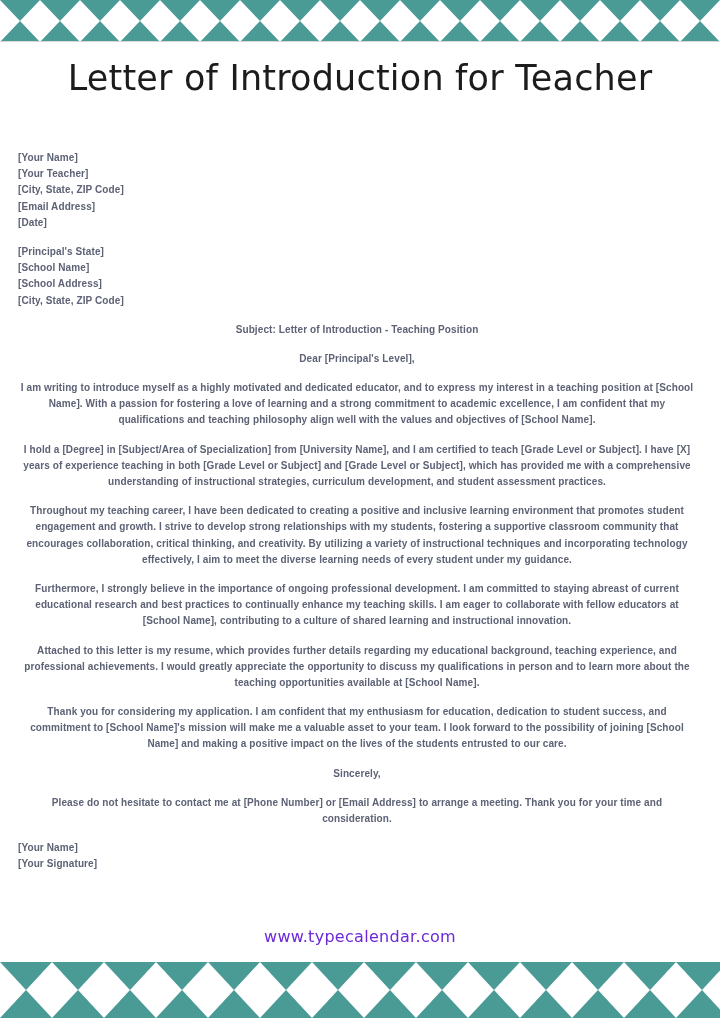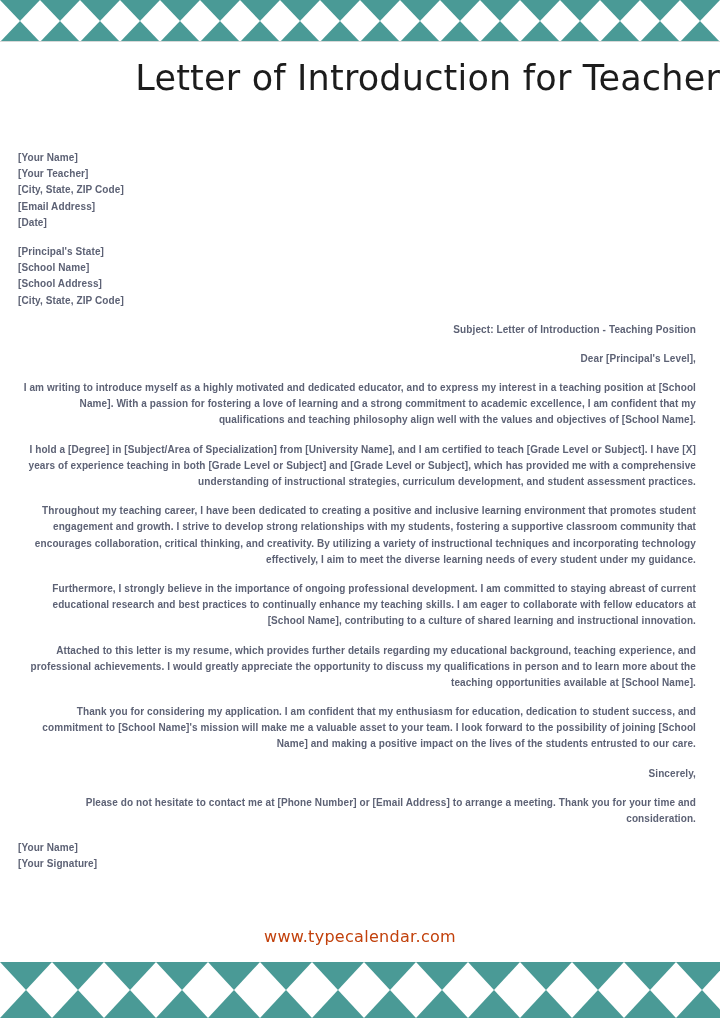--- a/index.html
+++ b/index.html
@@ -77,21 +77,21 @@
     background: #d8d8d8;
   }
   .band-top .band-rule { bottom: 0; }
 
   
   .title {
     position: absolute;
     top: 58px;
     left: 0;
     width: 720px;
-    text-align: right;
+    text-align: center;
     font-size: 35px;
     letter-spacing: 0.2px;
     color: #1c1c1c;
     font-weight: 400;
     font-family: "DejaVu Sans", sans-serif;
   }
 
   
   .letter {
     position: absolute;
@@ -105,34 +105,34 @@
     letter-spacing: 0.1px;
   }
 
   .addr-line { display: block; }
 
   .block { margin-bottom: 13px; }
   .block:last-child { margin-bottom: 0; }
 
   .para {
     margin: 0 0 13px 0;
-    text-align: right;
+    text-align: center;
   }
 
   .sig-line { display: block; }
 
   
   .footer-url {
     position: absolute;
     bottom: 72px;
     left: 0;
     width: 720px;
     text-align: center;
     font-size: 16px;
-    color: #c2410c;
+    color: #6d28d9;
     font-family: "DejaVu Sans", sans-serif;
     letter-spacing: 0.3px;
   }
 </style>
 </head>
 <body>
 
 <div class="page">
 
   <div class="band band-top">

